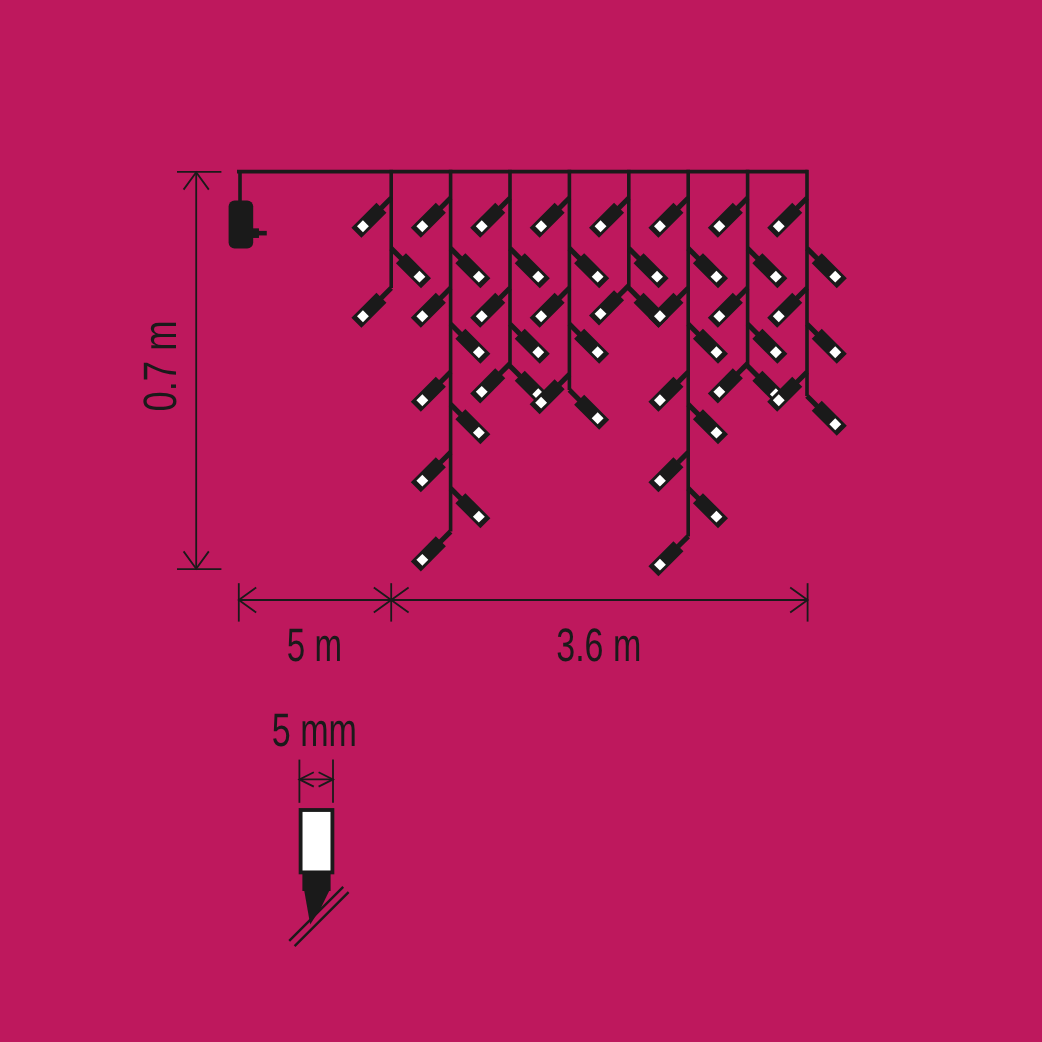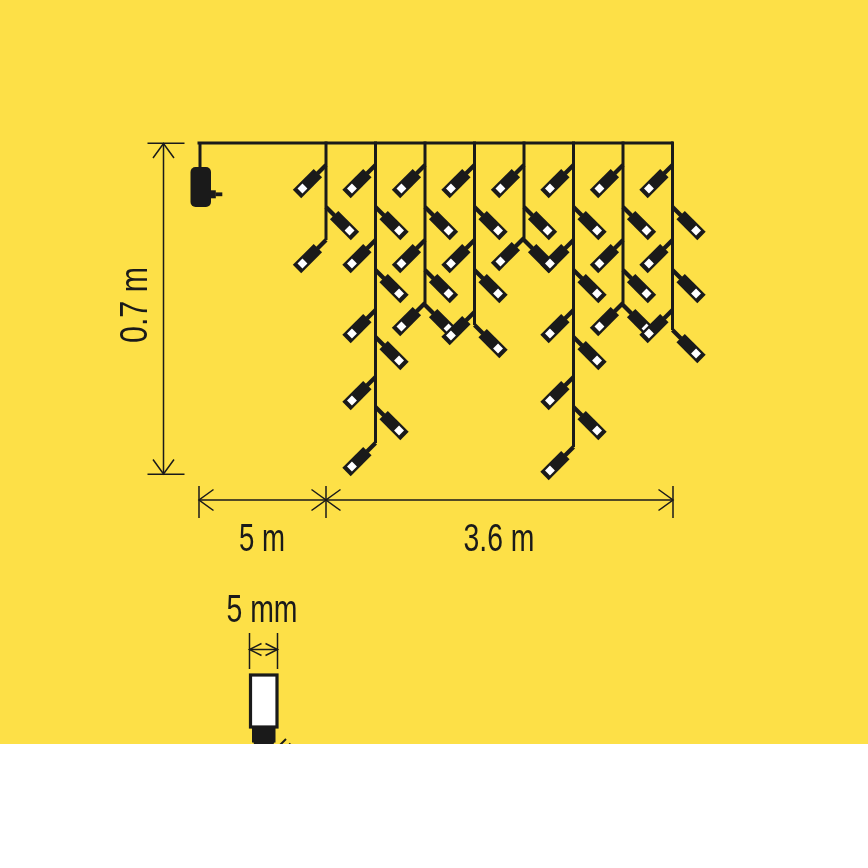--- a/index.html
+++ b/index.html
@@ -1,16 +1,16 @@
 <!DOCTYPE html>
 <html><head>
 <meta charset="utf-8">
 <style>
   html,body{margin:0;padding:0;background:#ffffff;}
-  .page{width:868px;height:744px;background:#fde047;position:relative;overflow:hidden;}
+  .page{width:868px;height:868px;background:#be185d;position:relative;overflow:hidden;}
   svg{display:block;}
   text{font-family:"Liberation Sans","DejaVu Sans",sans-serif;fill:#1a1a1a;}
   .dim-label{font-size:39px;letter-spacing:0px;}
   .thin{stroke:#1a1a1a;stroke-width:1.5;fill:none;}
   .arrow{stroke:#1a1a1a;stroke-width:1.5;fill:none;stroke-linecap:butt;stroke-linejoin:miter;}
 </style>
 </head>
 <body>
 
 <div class="page">

